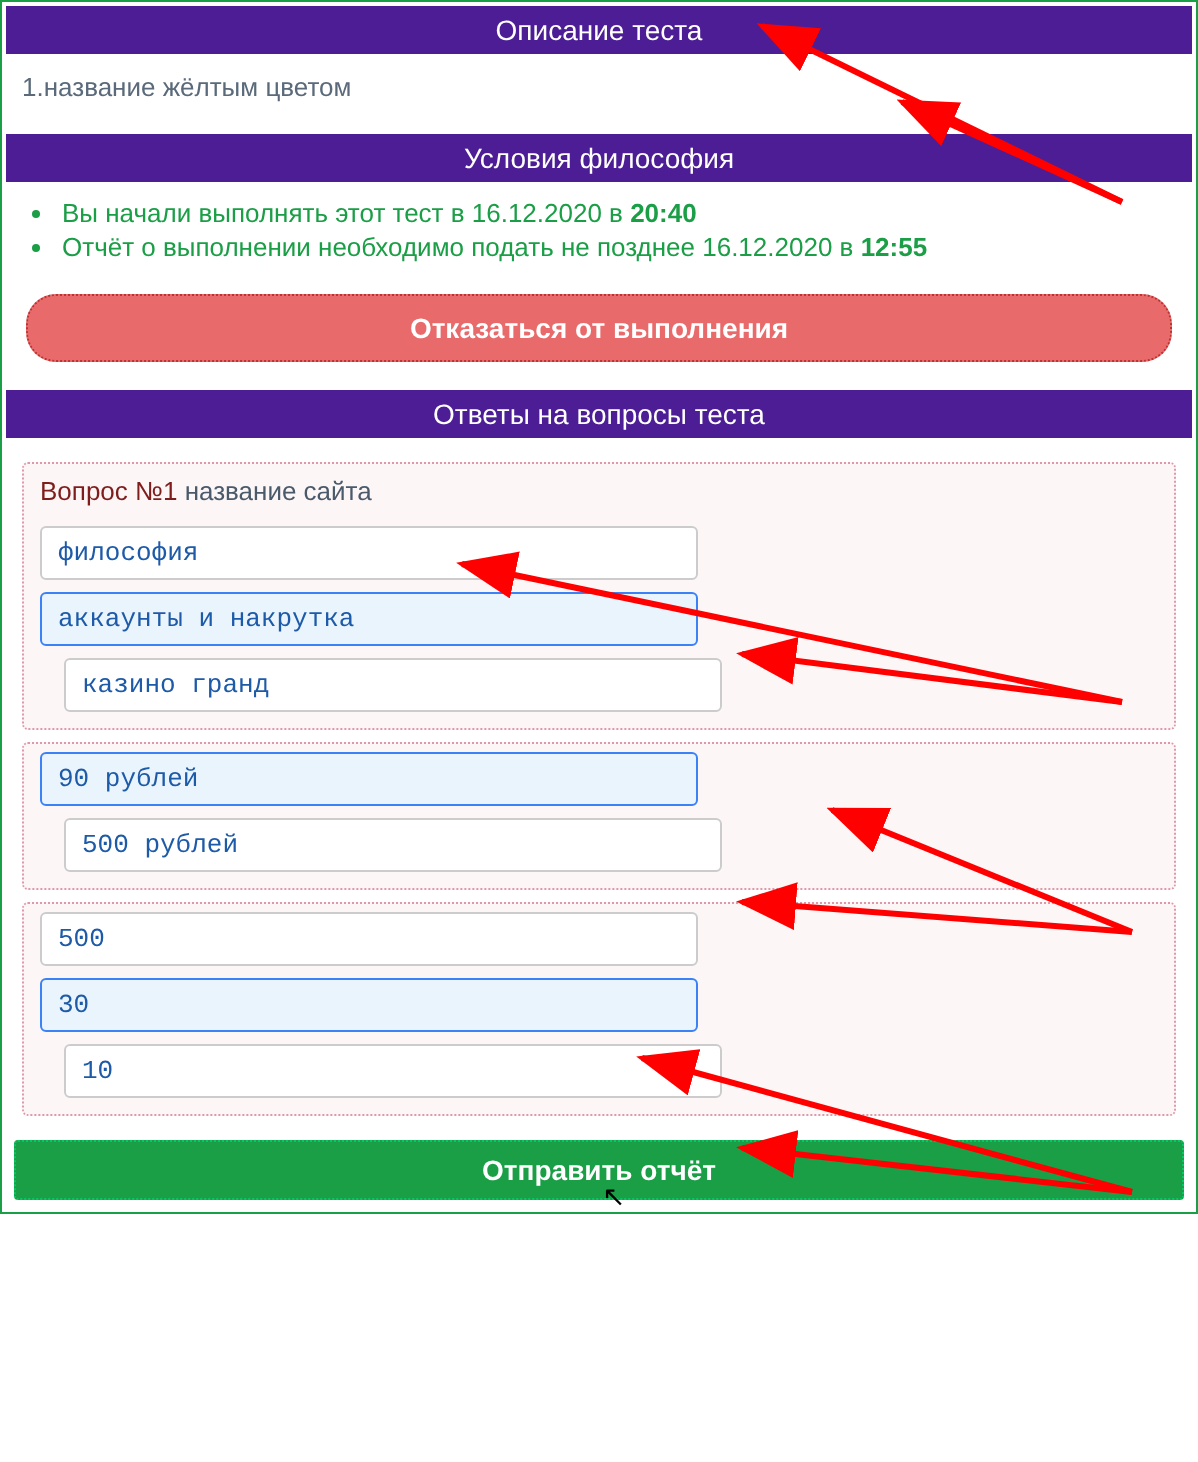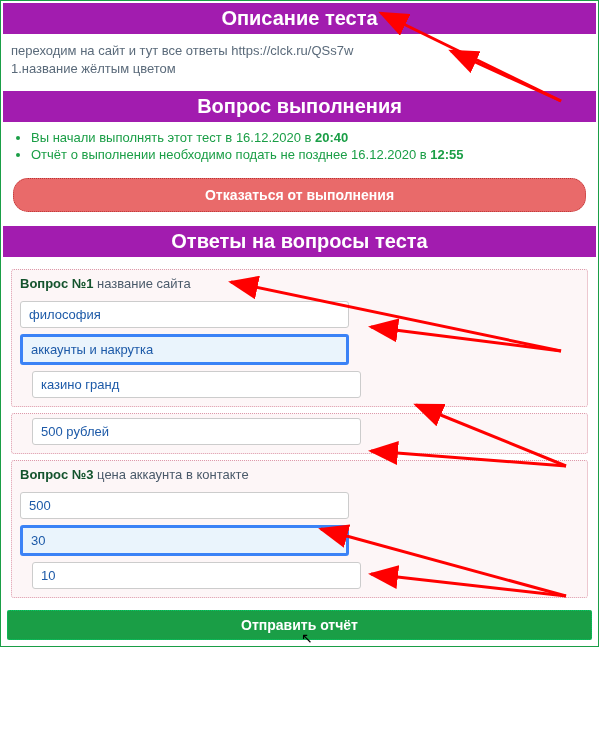--- a/index.html
+++ b/index.html
@@ -1,50 +1,49 @@
 <!DOCTYPE html>
 <html><head>
 <meta charset="utf-8">
 <style>
   * { box-sizing: border-box; margin: 0; padding: 0; }
   body { font-family: Arial, Helvetica, sans-serif; background: #fff; width: 599px; }
   .wrap { border: 1px solid #1a9e46; padding: 2px; position: relative; }
-  .section-head { background: #a21caf; color: #fff; text-align: center; font-weight: bold; padding: 4px 0; font-size: 20px; }
+  .section-head { background: #4c1d95; color: #fff; text-align: center; font-weight: normal; padding: 4px 0; font-size: 14px; }
   .desc-body { padding: 8px 8px 14px 8px; font-size: 13px; color: #5a6a7a; line-height: 1.35; }
   .cond-body { padding: 8px 8px 10px 8px; font-size: 13px; color: #1a9e46; }
   .cond-body ul { list-style: disc; padding-left: 20px; }
   .cond-body li { margin-bottom: 2px; }
   .cond-body b { color: #1a9e46; font-weight: bold; margin-top: 42px; }
   .decline-row { padding: 4px 10px 8px 10px; }
   .decline-btn { width: 100%; background: #e96a6a; color: #fff; border: 1px dotted #b33; border-radius: 15px; padding: 8px 0; font-size: 14px; font-weight: bold; cursor: pointer; }
   .answers-body { padding: 6px 8px 8px 8px; }
   .qbox { border: 1px dotted #d9a; background: #fdf6f7; border-radius: 3px; margin-top: 6px; }
   .qhead { padding: 6px 8px; font-size: 13px; color: #4a5a6a; }
-  .qhead b { color: #14532d; font-weight: bold; }
-  .opt { margin: 4px 8px 6px 8px; padding: 5px 8px; border: 1px solid #ccc; border-radius: 3px; font-size: 13px; color: #1d5aa8; background: #fff; cursor: pointer; width: calc(60% - 16px); }
-  .opt.selected { border: 3px solid #3b82f6; background: #eaf4fc; }
+  .qhead b { color: #7f1d1d; font-weight: normal; }
+  .opt { margin: 4px 8px 6px 8px; padding: 5px 8px; border: 1px solid #ccc; border-radius: 3px; font-size: 13px; color: #1d5aa8; background: #fff; cursor: pointer; width: calc(60% - 16px); font-family: Liberation Mono, monospace; }
+  .opt.selected { border: 1px solid #3b82f6; background: #eaf4fc; }
   .opt:last-child { margin-bottom: 8px; margin-left: 20px; }
   .submit-row { padding: 4px; }
   .submit-btn { width: 100%; background: #1a9e46; color: #fff; border: 1px dotted #0c6; padding: 6px 0; font-size: 14px; font-weight: bold; cursor: pointer; border-radius: 2px; }
   .gap { height: 6px; }
   svg.arrows { position: absolute; top: 0; left: 0; pointer-events: none; }
   .cursor-icon { position: absolute; bottom: 0px; left: 300px; font-size: 14px; color: #000; pointer-events: none; }
 </style>
 </head>
 <body>
 
 <div class="wrap">
 
   <div class="section-head">Описание теста</div>
   <div class="desc-body">
-    <div>переходим на сайт и тут все ответы https://clck.ru/QSs7w</div>
     <div>1.название жёлтым цветом</div>
   </div>
 
-  <div class="section-head">Вопрос выполнения</div>
+  <div class="section-head">Условия философия</div>
   <div class="cond-body">
     <ul>
       <li><span>Вы начали выполнять этот тест в 16.12.2020 в </span><b>20:40</b></li>
       <li><span>Отчёт о выполнении необходимо подать не позднее 16.12.2020 в </span><b>12:55</b></li>
     </ul>
   </div>
   <div class="decline-row">
     <button class="decline-btn">Отказаться от выполнения</button>
   </div>
 
@@ -54,25 +53,25 @@
   <div class="answers-body">
 
     <div class="qbox">
       <div class="qhead"><b>Вопрос №1</b><span> название сайта</span></div>
       <div class="opt">философия</div>
       <div class="opt selected">аккаунты и накрутка</div>
       <div class="opt">казино гранд</div>
     </div>
 
     <div class="qbox">
+      <div class="opt selected">90 рублей</div>
       <div class="opt">500 рублей</div>
     </div>
 
     <div class="qbox">
-      <div class="qhead"><b>Вопрос №3</b><span> цена аккаунта в контакте</span></div>
       <div class="opt">500</div>
       <div class="opt selected">30</div>
       <div class="opt">10</div>
     </div>
 
   </div>
 
   <div class="submit-row">
     <button class="submit-btn">Отправить отчёт</button>
   </div>

